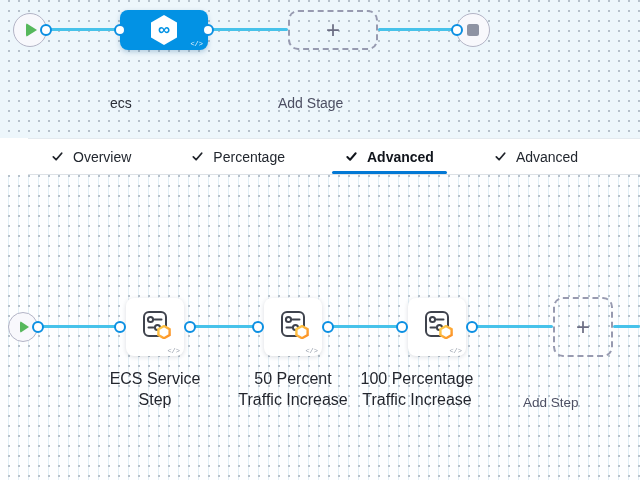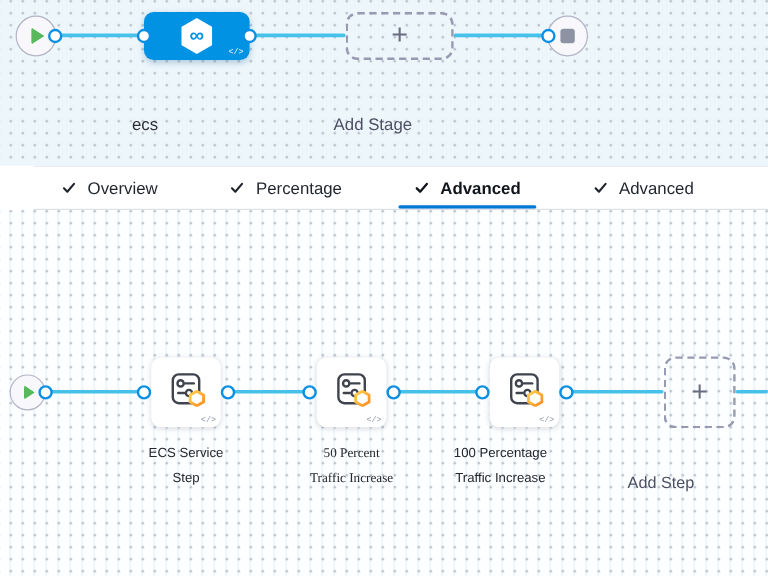--- a/index.html
+++ b/index.html
@@ -100,21 +100,21 @@
   .step-card {
     position:absolute; top:123px; width:58px; height:58px; background:#fff;
     border-radius:8px; box-shadow:0 1px 4px rgba(40,41,61,.16); z-index:2; cursor:pointer;
   }
   .step-card .icon-wrap { position:absolute; left:14px; top:11px; }
   .badge { position:absolute; left:31px; top:27px; z-index:2; }
   .step-card .code-glyph { color:#98a0ac; right:4px; bottom:1px; }
 
   .step-label {
     position:absolute; top:193px; width:150px; text-align:center;
-    font-size:11px; line-height:21px; color:#23262e; z-index:2;
+    font-size:16px; line-height:21px; color:#23262e; z-index:2;
   }
   .step-label span { display:block; }
 </style>
 </head>
 <body>
 
 <svg width="0" height="0" style="position:absolute" aria-hidden="true">
   <defs>
     <linearGradient id="hexgrad" x1="0" y1="0" x2="1" y2="1">
       <stop offset="0" stop-color="#ffd34e"></stop>
@@ -275,21 +275,21 @@
     </div>
 
     <div class="add-box" style="left:553px; top:122px; width:60px; height:60px;">
       <span class="plus">+</span>
     </div>
 
     <div class="step-label" style="left:80px;">
       <span>ECS Service</span>
       <span>Step</span>
     </div>
-    <div class="step-label" style="left:218px;font-family:Liberation Serif, serif;">
+    <div class="step-label" style="left:218px;">
       <span>50 Percent</span>
       <span>Traffic Increase</span>
     </div>
     <div class="step-label" style="left:342px;">
       <span>100 Percentage</span>
       <span>Traffic Increase</span>
     </div>
     <div class="node-label muted" style="left:523px; top:196px; width:120px; font-size:13.5px;">Add Step</div>
   </div>
 </div>

